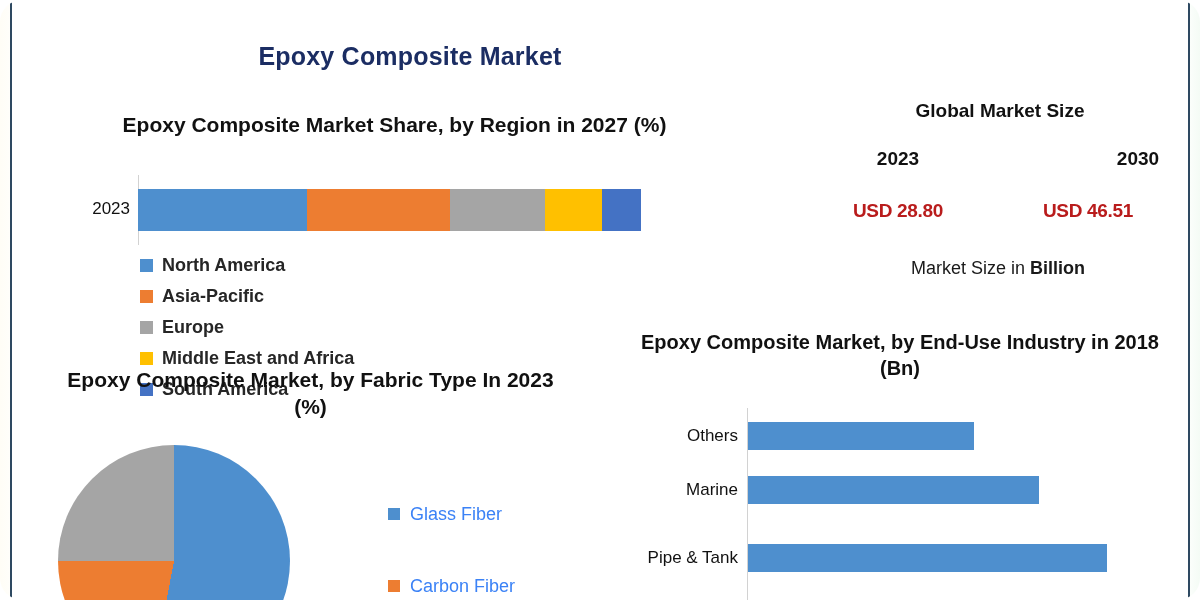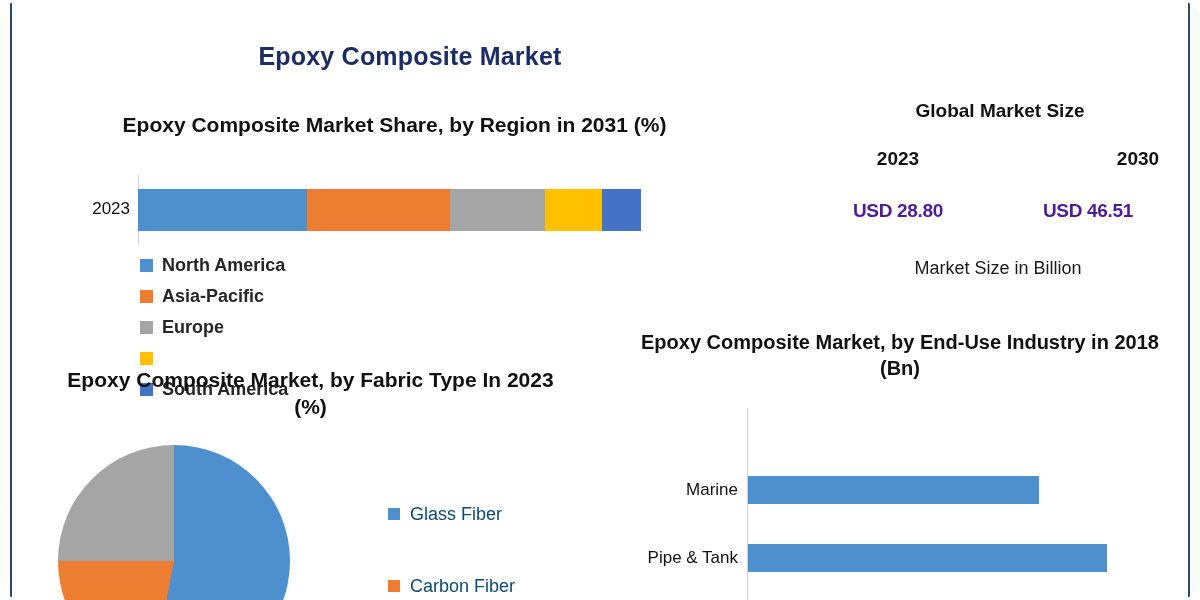--- a/index.html
+++ b/index.html
@@ -61,38 +61,38 @@
   #region-legend .sw{width:13px;height:13px;margin-right:9px;flex:0 0 auto;}
 
   
   .gms-year{
     position:absolute;top:148px;font-size:19px;font-weight:bold;color:#111;
     text-align:center;width:160px;
   }
   #gms-year-0{left:818px;}
   #gms-year-1{left:1058px;}
   .gms-val{
-    position:absolute;top:200px;font-size:19px;font-weight:bold;color:#4c1d95;
+    position:absolute;top:200px;font-size:19px;font-weight:bold;color:#b91c1c;
     text-align:center;width:160px;letter-spacing:-.3px;
   }
   #gms-val-0{left:818px;}
   #gms-val-1{left:1008px;}
   #gms-foot{
     position:absolute;left:838px;top:258px;width:320px;text-align:center;
     font-size:18px;color:#1a1a1a;
   }
-  #gms-foot b{font-weight:normal;}
+  #gms-foot b{font-weight:bold;}
 
   
   #pie-wrap{position:absolute;left:58px;top:445px;width:250px;height:250px;}
   #pie{
     position:absolute;left:0;top:0;width:232px;height:232px;border-radius:50%;
   }
   #pie-legend{position:absolute;left:388px;top:478px;width:220px;}
-  #pie-legend .lg{display:flex;align-items:center;height:72px;font-size:18px;color:#0c4a6e;}
+  #pie-legend .lg{display:flex;align-items:center;height:72px;font-size:18px;color:#3b82f6;}
   #pie-legend .sw{width:12px;height:12px;margin-right:10px;flex:0 0 auto;}
 
   
   #enduse-chart{position:absolute;left:640px;top:404px;width:540px;height:200px;}
   #enduse-axis{position:absolute;left:107px;top:4px;width:1px;height:196px;background:#d2d2d2;}
   .eu-row{position:absolute;left:0;height:28px;width:540px;}
   .eu-label{
     position:absolute;left:0;top:4px;width:98px;text-align:right;
     font-size:17px;color:#111;
   }
@@ -103,21 +103,21 @@
 
 <div id="canvas">
 
   <div class="frame-wash-left"></div>
   <div class="frame-left"></div>
   <div class="frame-right"></div>
   <div class="frame-wash-right"></div>
 
   <div class="main-title">Epoxy Composite Market</div>
 
-  <div class="sec-title" id="region-title">Epoxy Composite Market Share, by Region in 2031 (%)</div>
+  <div class="sec-title" id="region-title">Epoxy Composite Market Share, by Region in 2027 (%)</div>
 
   <div id="region-chart">
     <div class="axis-v"></div>
     <div class="cat-label">2023</div>
     <div class="stack" id="region-stack">
         <div style="width: 33.6%; background: rgb(78, 143, 206);"></div>
         <div style="width: 28.4%; background: rgb(237, 125, 49);"></div>
         <div style="width: 18.9%; background: rgb(165, 165, 165);"></div>
         <div style="width: 11.3%; background: rgb(255, 192, 0);"></div>
         <div style="width: 7.8%; background: rgb(68, 114, 196);"></div>
@@ -132,20 +132,21 @@
       <div class="lg">
         <span class="sw" style="background: rgb(237, 125, 49);"></span>
         <span>Asia-Pacific</span>
       </div>
       <div class="lg">
         <span class="sw" style="background: rgb(165, 165, 165);"></span>
         <span>Europe</span>
       </div>
       <div class="lg">
         <span class="sw" style="background: rgb(255, 192, 0);"></span>
+        <span>Middle East and Africa</span>
       </div>
       <div class="lg">
         <span class="sw" style="background: rgb(68, 114, 196);"></span>
         <span>South America</span>
       </div>
     </div>
 
   <div class="sec-title" id="gms-title">Global Market Size</div>
 
   <div class="gms-year" id="gms-year-0">2023</div>
@@ -172,20 +173,24 @@
       <div class="lg">
         <span class="sw" style="background: rgb(237, 125, 49);"></span>
         <span>Carbon Fiber</span>
       </div>
     </div>
 
   <div class="sec-title" id="enduse-title">Epoxy Composite Market, by End-Use Industry in 2018 (Bn)</div>
 
   <div id="enduse-chart">
     <div id="enduse-axis"></div>
+  <div class="eu-row" style="top: 18px;">
+        <div class="eu-label">Others</div>
+        <div class="eu-bar" style="width: 226.471px; background: rgb(78, 143, 206);"></div>
+      </div>
       <div class="eu-row" style="top: 72px;">
         <div class="eu-label">Marine</div>
         <div class="eu-bar" style="width: 291.176px; background: rgb(78, 143, 206);"></div>
       </div>
       <div class="eu-row" style="top: 140px;">
         <div class="eu-label">Pipe &amp; Tank</div>
         <div class="eu-bar" style="width: 358.824px; background: rgb(78, 143, 206);"></div>
       </div>
     </div>
 

